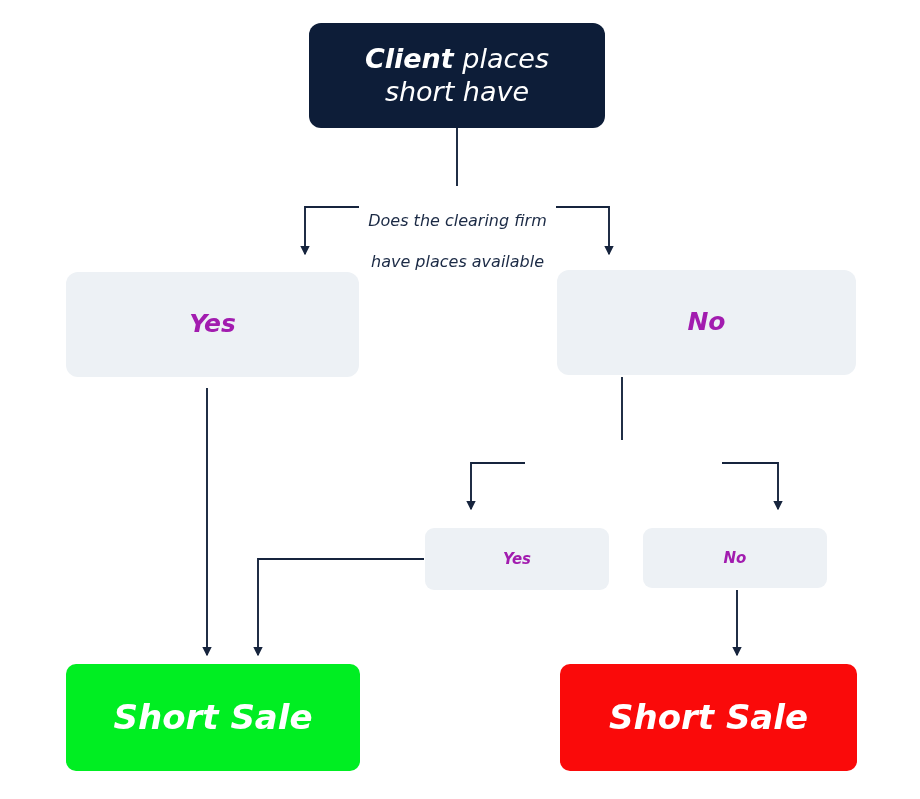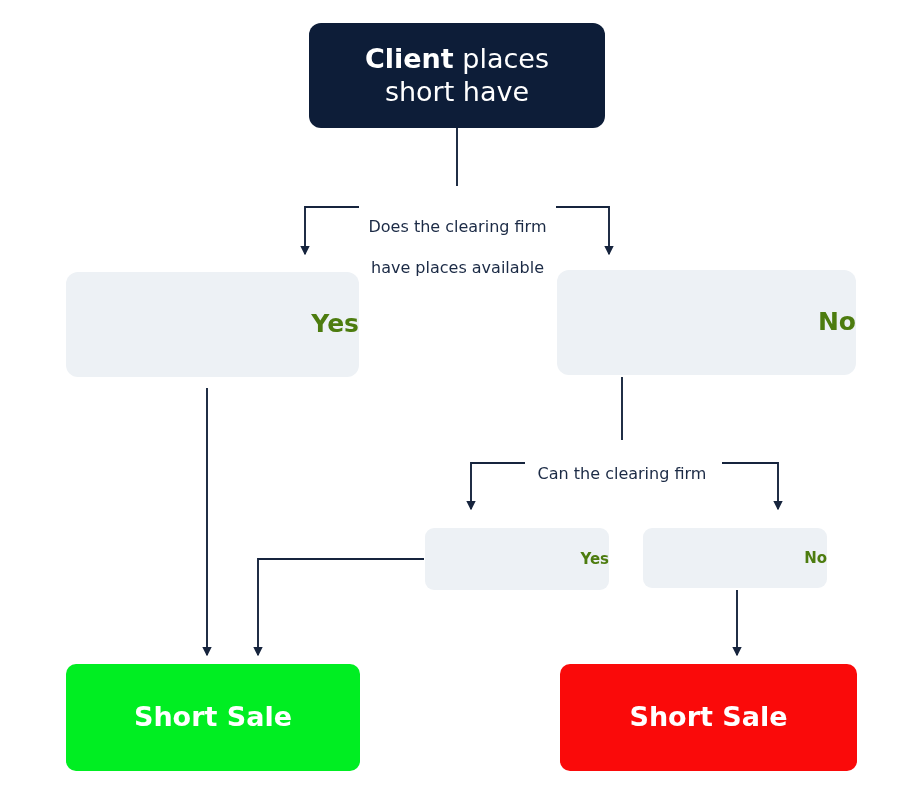--- a/index.html
+++ b/index.html
@@ -8,20 +8,21 @@
     padding: 0;
     background: #ffffff;
   }
   #canvas {
     position: relative;
     width: 920px;
     height: 799px;
     background: #ffffff;
     font-family: "DejaVu Sans", "Liberation Sans", sans-serif;
     overflow: hidden;
+    font-style: italic;
   }
   #connectors {
     position: absolute;
     left: 0;
     top: 0;
     width: 920px;
     height: 799px;
     pointer-events: none;
   }
   .node {
@@ -37,29 +38,28 @@
   .node-start {
     background: #0d1d38;
     color: #ffffff;
     font-size: 27px;
     font-weight: 400;
     border-radius: 12px;
   }
   .node-start .strong { font-weight: 700; }
   .node-decision {
     background: #edf1f5;
-    color: #4d7c0f;
+    color: #a21caf;
     font-weight: 700;
-    justify-content: flex-end;
   }
   .node-decision.tier1 { font-size: 25px; border-radius: 12px; }
   .node-decision.tier2 { font-size: 15px; border-radius: 9px; }
   .node-terminal {
     color: #ffffff;
-    font-size: 27px;
+    font-size: 34px;
     font-weight: 700;
     border-radius: 10px;
   }
   .node-terminal.positive { background: #00ee22; }
   .node-terminal.negative { background: #fa0a0a; }
   .edge-label {
     position: absolute;
     color: #1b2a45;
     text-align: center;
     line-height: 1.3;
@@ -100,35 +100,34 @@
     <path d="M 737 590 L 737 655" stroke="#16243d" stroke-width="1.9" fill="none" marker-end="url(#arrow)"></path>
   </svg>
 
   <div class="node node-start" style="left:309px; top:23px; width:296px; height:105px;">
     <div>
       <span class="strong">Client</span><span> places</span>
       <span class="nl">short have</span>
     </div>
   </div>
 
-  <div class="edge-label primary" style="left:345px; top:196px; width:225px;">
+  <div class="edge-label primary" style="left:345px; top:190px; width:225px;">
     <span class="nl">Does the clearing firm</span>
     <span class="nl">have places available</span>
   </div>
 
   <div class="node node-decision tier1" style="left:66px; top:272px; width:293px; height:105px;">
     <span>Yes</span>
   </div>
 
   <div class="node node-decision tier1" style="left:557px; top:270px; width:299px; height:105px;">
     <span>No</span>
   </div>
 
   <div class="edge-label secondary" style="left:512px; top:443px; width:220px;">
-    <span class="nl">Can the clearing firm</span>
   </div>
 
   <div class="node node-decision tier2" style="left:425px; top:528px; width:184px; height:62px;">
     <span>Yes</span>
   </div>
 
   <div class="node node-decision tier2" style="left:643px; top:528px; width:184px; height:60px;">
     <span>No</span>
   </div>
 

